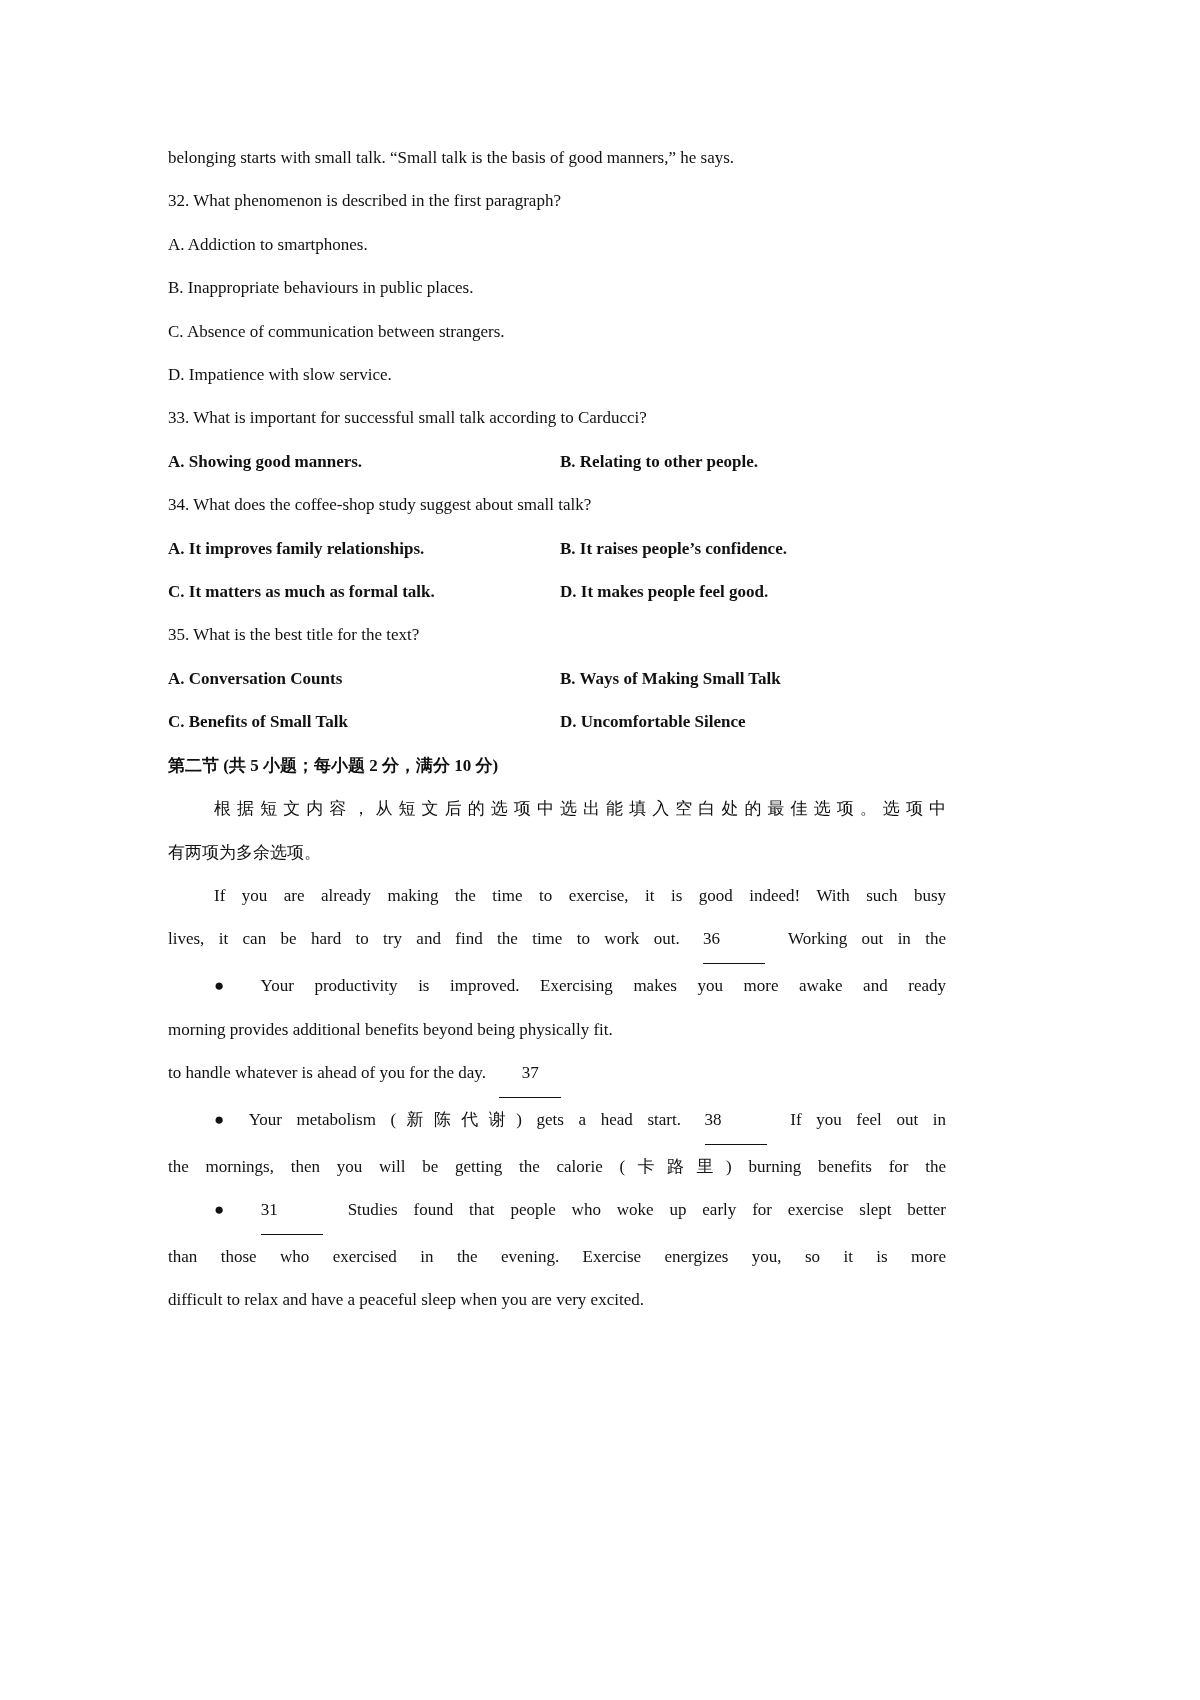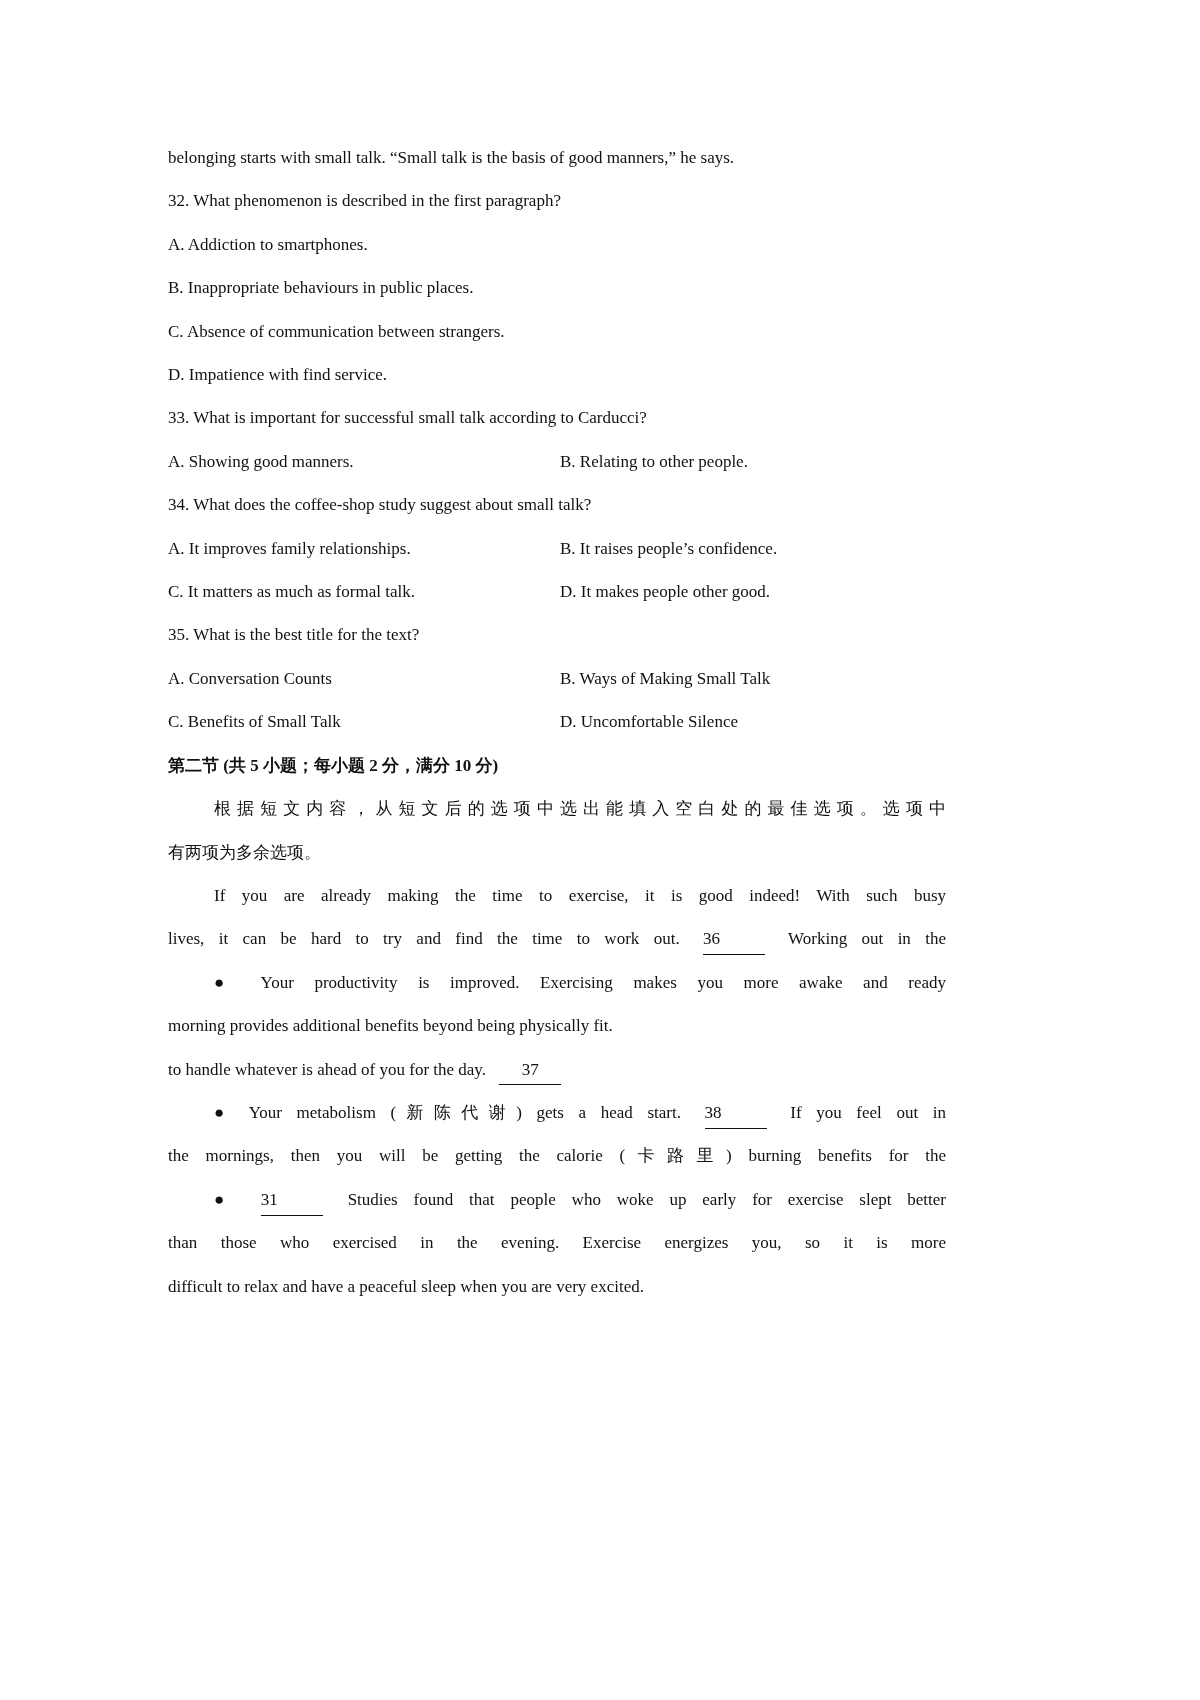--- a/index.html
+++ b/index.html
@@ -25,60 +25,60 @@
     white-space: nowrap;
     text-align: left;
   }
   .jl {
     white-space: normal;
     text-align: justify;
     text-align-last: justify;
   }
   .indent { padding-left: 46px; }
   .bold { font-weight: bold; }
-  .row { display: flex; }
+  .row { display: flex; font-weight: bold; }
   .row .colL { width: 392px; flex: 0 0 392px; }
   .blank {
     display: inline-block;
     min-width: 62px;
     text-align: center;
     border-bottom: 1.7px solid #111;
     line-height: 1.05;
     margin: 0 9px;
-    padding-bottom: 6px;
+    padding-bottom: 15px;
   }
 </style>
 </head>
 <body>
 
 <div class="page">
   <div class="content">
 
     <div class="line">belonging starts with small talk. “Small talk is the basis of good manners,” he says.</div>
 
     <div class="line">32. What phenomenon is described in the first paragraph?</div>
     <div class="line">A. Addiction to smartphones.</div>
     <div class="line">B. Inappropriate behaviours in public places.</div>
     <div class="line">C. Absence of communication between strangers.</div>
-    <div class="line">D. Impatience with find service.</div>
+    <div class="line">D. Impatience with slow service.</div>
 
     <div class="line">33. What is important for successful small talk according to Carducci?</div>
     <div class="line row">
       <span class="colL">A. Showing good manners.</span>
       <span>B. Relating to other people.</span>
     </div>
 
     <div class="line">34. What does the coffee-shop study suggest about small talk?</div>
     <div class="line row">
       <span class="colL">A. It improves family relationships.</span>
       <span>B. It raises people’s confidence.</span>
     </div>
     <div class="line row">
       <span class="colL">C. It matters as much as formal talk.</span>
-      <span>D. It makes people other good.</span>
+      <span>D. It makes people feel good.</span>
     </div>
 
     <div class="line">35. What is the best title for the text?</div>
     <div class="line row">
       <span class="colL">A. Conversation Counts</span>
       <span>B. Ways of Making Small Talk</span>
     </div>
     <div class="line row">
       <span class="colL">C. Benefits of Small Talk</span>
       <span>D. Uncomfortable Silence</span>

